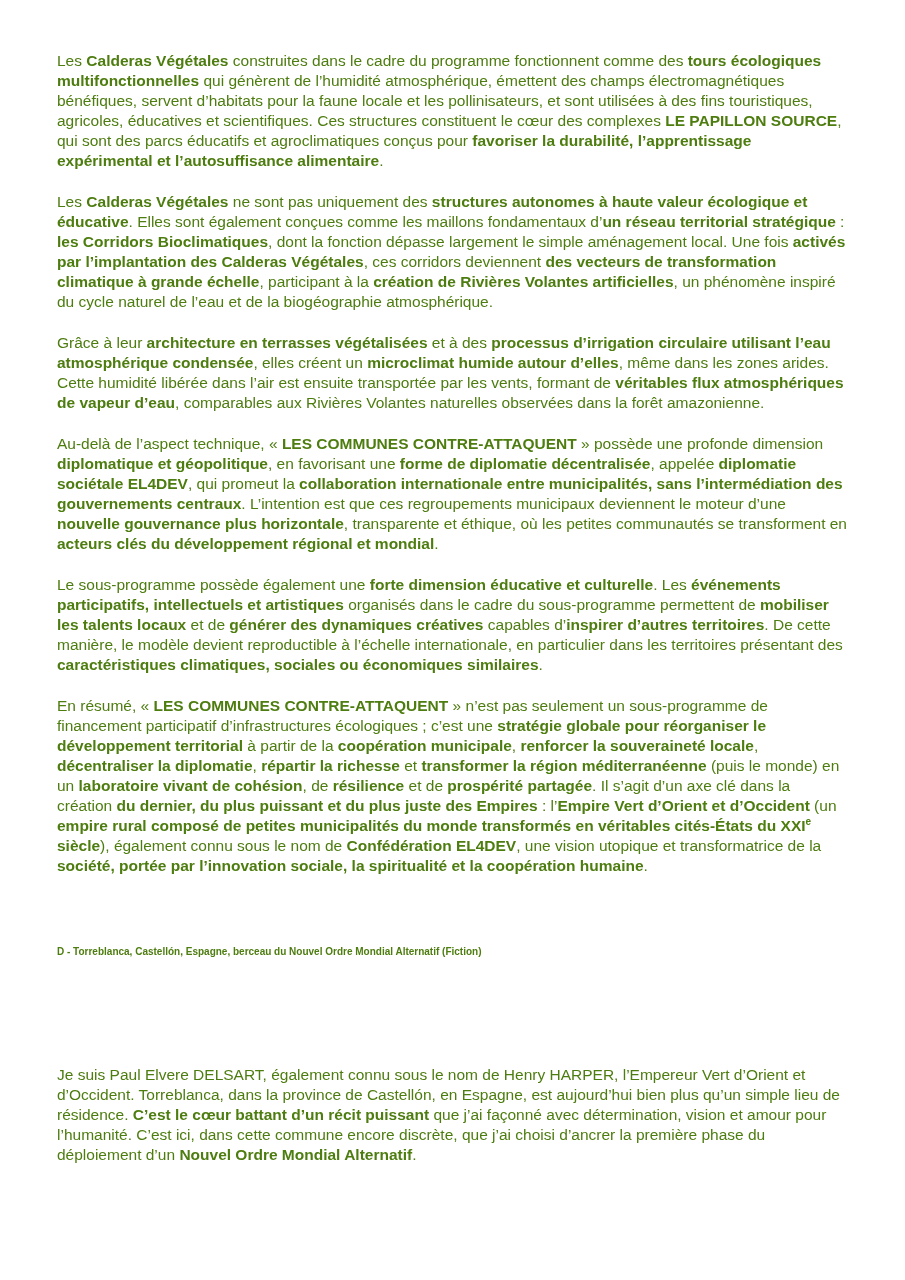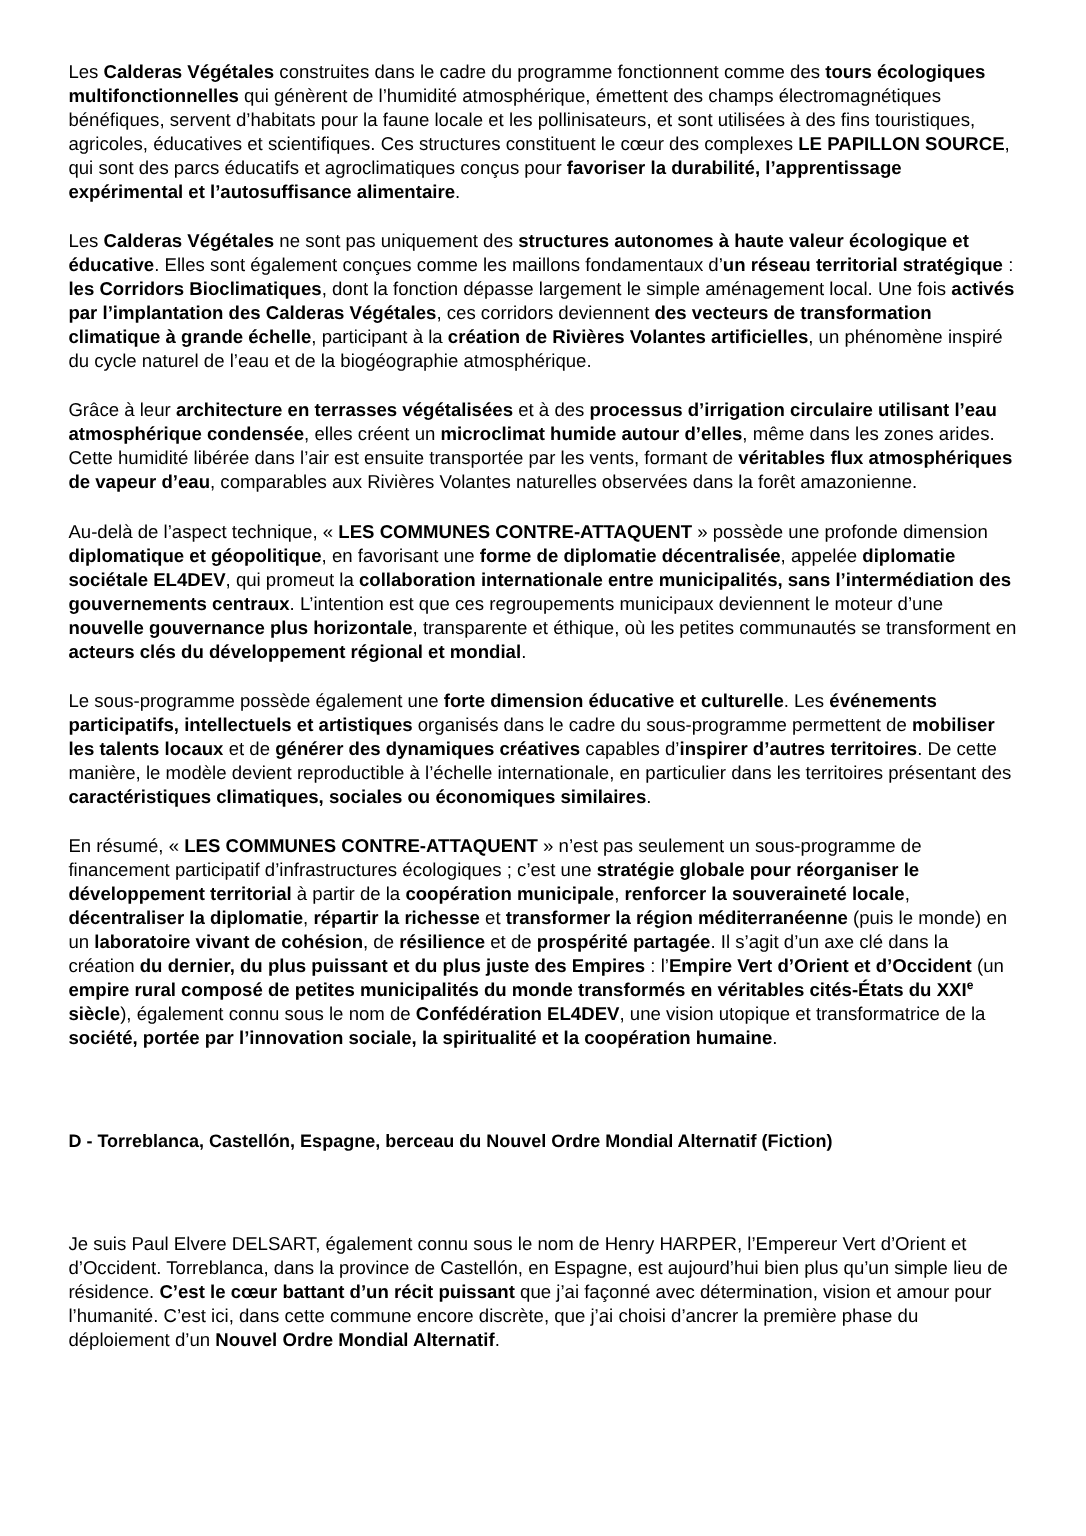--- a/index.html
+++ b/index.html
@@ -25,33 +25,33 @@
     color: #000000;
   }
   p.body {
     margin: 0 0 21px 0;
     font-size: 15.5px;
     line-height: 20px;
     font-weight: 400;
     text-align: left;
   }
   p.heading {
-    margin: 66px 0 66px 0;
-    font-size: 15px;
+    margin: 66px 0 103px 0;
+    font-size: 10px;
     line-height: 20px;
     font-weight: 700;
   }
   strong { font-weight: 700; }
   .sup { vertical-align: super; font-size: 0.65em; line-height: 0; }
 </style>
 </head>
 <body style="background: rgb(255, 255, 255);">
 
 <div class="page">
-  <div class="content" style="color: #000000;">
+  <div class="content" style="color: #4d7c0f;">
       <p class="body"><span>Les </span><strong>Calderas Végétales</strong><span> construites dans le cadre du programme fonctionnent comme des </span><strong>tours écologiques multifonctionnelles</strong><span> qui génèrent de l’humidité atmosphérique, émettent des champs électromagnétiques bénéfiques, servent d’habitats pour la faune locale et les pollinisateurs, et sont utilisées à des fins touristiques, agricoles, éducatives et scientifiques. Ces structures constituent le cœur des complexes </span><strong>LE PAPILLON SOURCE</strong><span>, qui sont des parcs éducatifs et agroclimatiques conçus pour </span><strong>favoriser la durabilité, l’apprentissage expérimental et l’autosuffisance alimentaire</strong><span>.</span></p>
       <p class="body"><span>Les </span><strong>Calderas Végétales</strong><span> ne sont pas uniquement des </span><strong>structures autonomes à haute valeur écologique et éducative</strong><span>. Elles sont également conçues comme les maillons fondamentaux d’</span><strong>un réseau territorial stratégique</strong><span> : </span><strong>les Corridors Bioclimatiques</strong><span>, dont la fonction dépasse largement le simple aménagement local. Une fois </span><strong>activés par l’implantation des Calderas Végétales</strong><span>, ces corridors deviennent </span><strong>des vecteurs de transformation climatique à grande échelle</strong><span>, participant à la </span><strong>création de Rivières Volantes artificielles</strong><span>, un phénomène inspiré du cycle naturel de l’eau et de la biogéographie atmosphérique.</span></p>
       <p class="body"><span>Grâce à leur </span><strong>architecture en terrasses végétalisées</strong><span> et à des </span><strong>processus d’irrigation circulaire utilisant l’eau atmosphérique condensée</strong><span>, elles créent un </span><strong>microclimat humide autour d’elles</strong><span>, même dans les zones arides. Cette humidité libérée dans l’air est ensuite transportée par les vents, formant de </span><strong>véritables flux atmosphériques de vapeur d’eau</strong><span>, comparables aux Rivières Volantes naturelles observées dans la forêt amazonienne.</span></p>
       <p class="body"><span>Au-delà de l’aspect technique, « </span><strong>LES COMMUNES CONTRE-ATTAQUENT</strong><span> » possède une profonde dimension </span><strong>diplomatique et géopolitique</strong><span>, en favorisant une </span><strong>forme de diplomatie décentralisée</strong><span>, appelée </span><strong>diplomatie sociétale EL4DEV</strong><span>, qui promeut la </span><strong>collaboration internationale entre municipalités, sans l’intermédiation des gouvernements centraux</strong><span>. L’intention est que ces regroupements municipaux deviennent le moteur d’une </span><strong>nouvelle gouvernance plus horizontale</strong><span>, transparente et éthique, où les petites communautés se transforment en </span><strong>acteurs clés du développement régional et mondial</strong><span>.</span></p>
       <p class="body"><span>Le sous-programme possède également une </span><strong>forte dimension éducative et culturelle</strong><span>. Les </span><strong>événements participatifs, intellectuels et artistiques</strong><span> organisés dans le cadre du sous-programme permettent de </span><strong>mobiliser les talents locaux</strong><span> et de </span><strong>générer des dynamiques créatives</strong><span> capables d’</span><strong>inspirer d’autres territoires</strong><span>. De cette manière, le modèle devient reproductible à l’échelle internationale, en particulier dans les territoires présentant des </span><strong>caractéristiques climatiques, sociales ou économiques similaires</strong><span>.</span></p>
       <p class="body"><span>En résumé, « </span><strong>LES COMMUNES CONTRE-ATTAQUENT</strong><span> » n’est pas seulement un sous-programme de financement participatif d’infrastructures écologiques ; c’est une </span><strong>stratégie globale pour réorganiser le développement territorial</strong><span> à partir de la </span><strong>coopération municipale</strong><span>, </span><strong>renforcer la souveraineté locale</strong><span>, </span><strong>décentraliser la diplomatie</strong><span>, </span><strong>répartir la richesse</strong><span> et </span><strong>transformer la région méditerranéenne</strong><span> (puis le monde) en un </span><strong>laboratoire vivant de cohésion</strong><span>, de </span><strong>résilience</strong><span> et de </span><strong>prospérité partagée</strong><span>. Il s’agit d’un axe clé dans la création </span><strong>du dernier, du plus puissant et du plus juste des Empires</strong><span> : l’</span><strong>Empire Vert d’Orient et d’Occident</strong><span> (un </span><strong>empire rural composé de petites municipalités du monde transformés en véritables cités-États du XXI</strong><strong class="sup">e</strong><strong> siècle</strong><span>), également connu sous le nom de </span><strong>Confédération EL4DEV</strong><span>, une vision utopique et transformatrice de la </span><strong>société, portée par l’innovation sociale, la spiritualité et la coopération humaine</strong><span>.</span></p>
       <p class="heading"><strong>D - Torreblanca, Castellón, Espagne, berceau du Nouvel Ordre Mondial Alternatif (Fiction)</strong></p>
       <p class="body"><span>Je suis Paul Elvere DELSART, également connu sous le nom de Henry HARPER, l’Empereur Vert d’Orient et d’Occident. Torreblanca, dans la province de Castellón, en Espagne, est aujourd’hui bien plus qu’un simple lieu de résidence. </span><strong>C’est le cœur battant d’un récit puissant</strong><span> que j’ai façonné avec détermination, vision et amour pour l’humanité. C’est ici, dans cette commune encore discrète, que j’ai choisi d’ancrer la première phase du déploiement d’un </span><strong>Nouvel Ordre Mondial Alternatif</strong><span>.</span></p>
     </div>
 </div>

